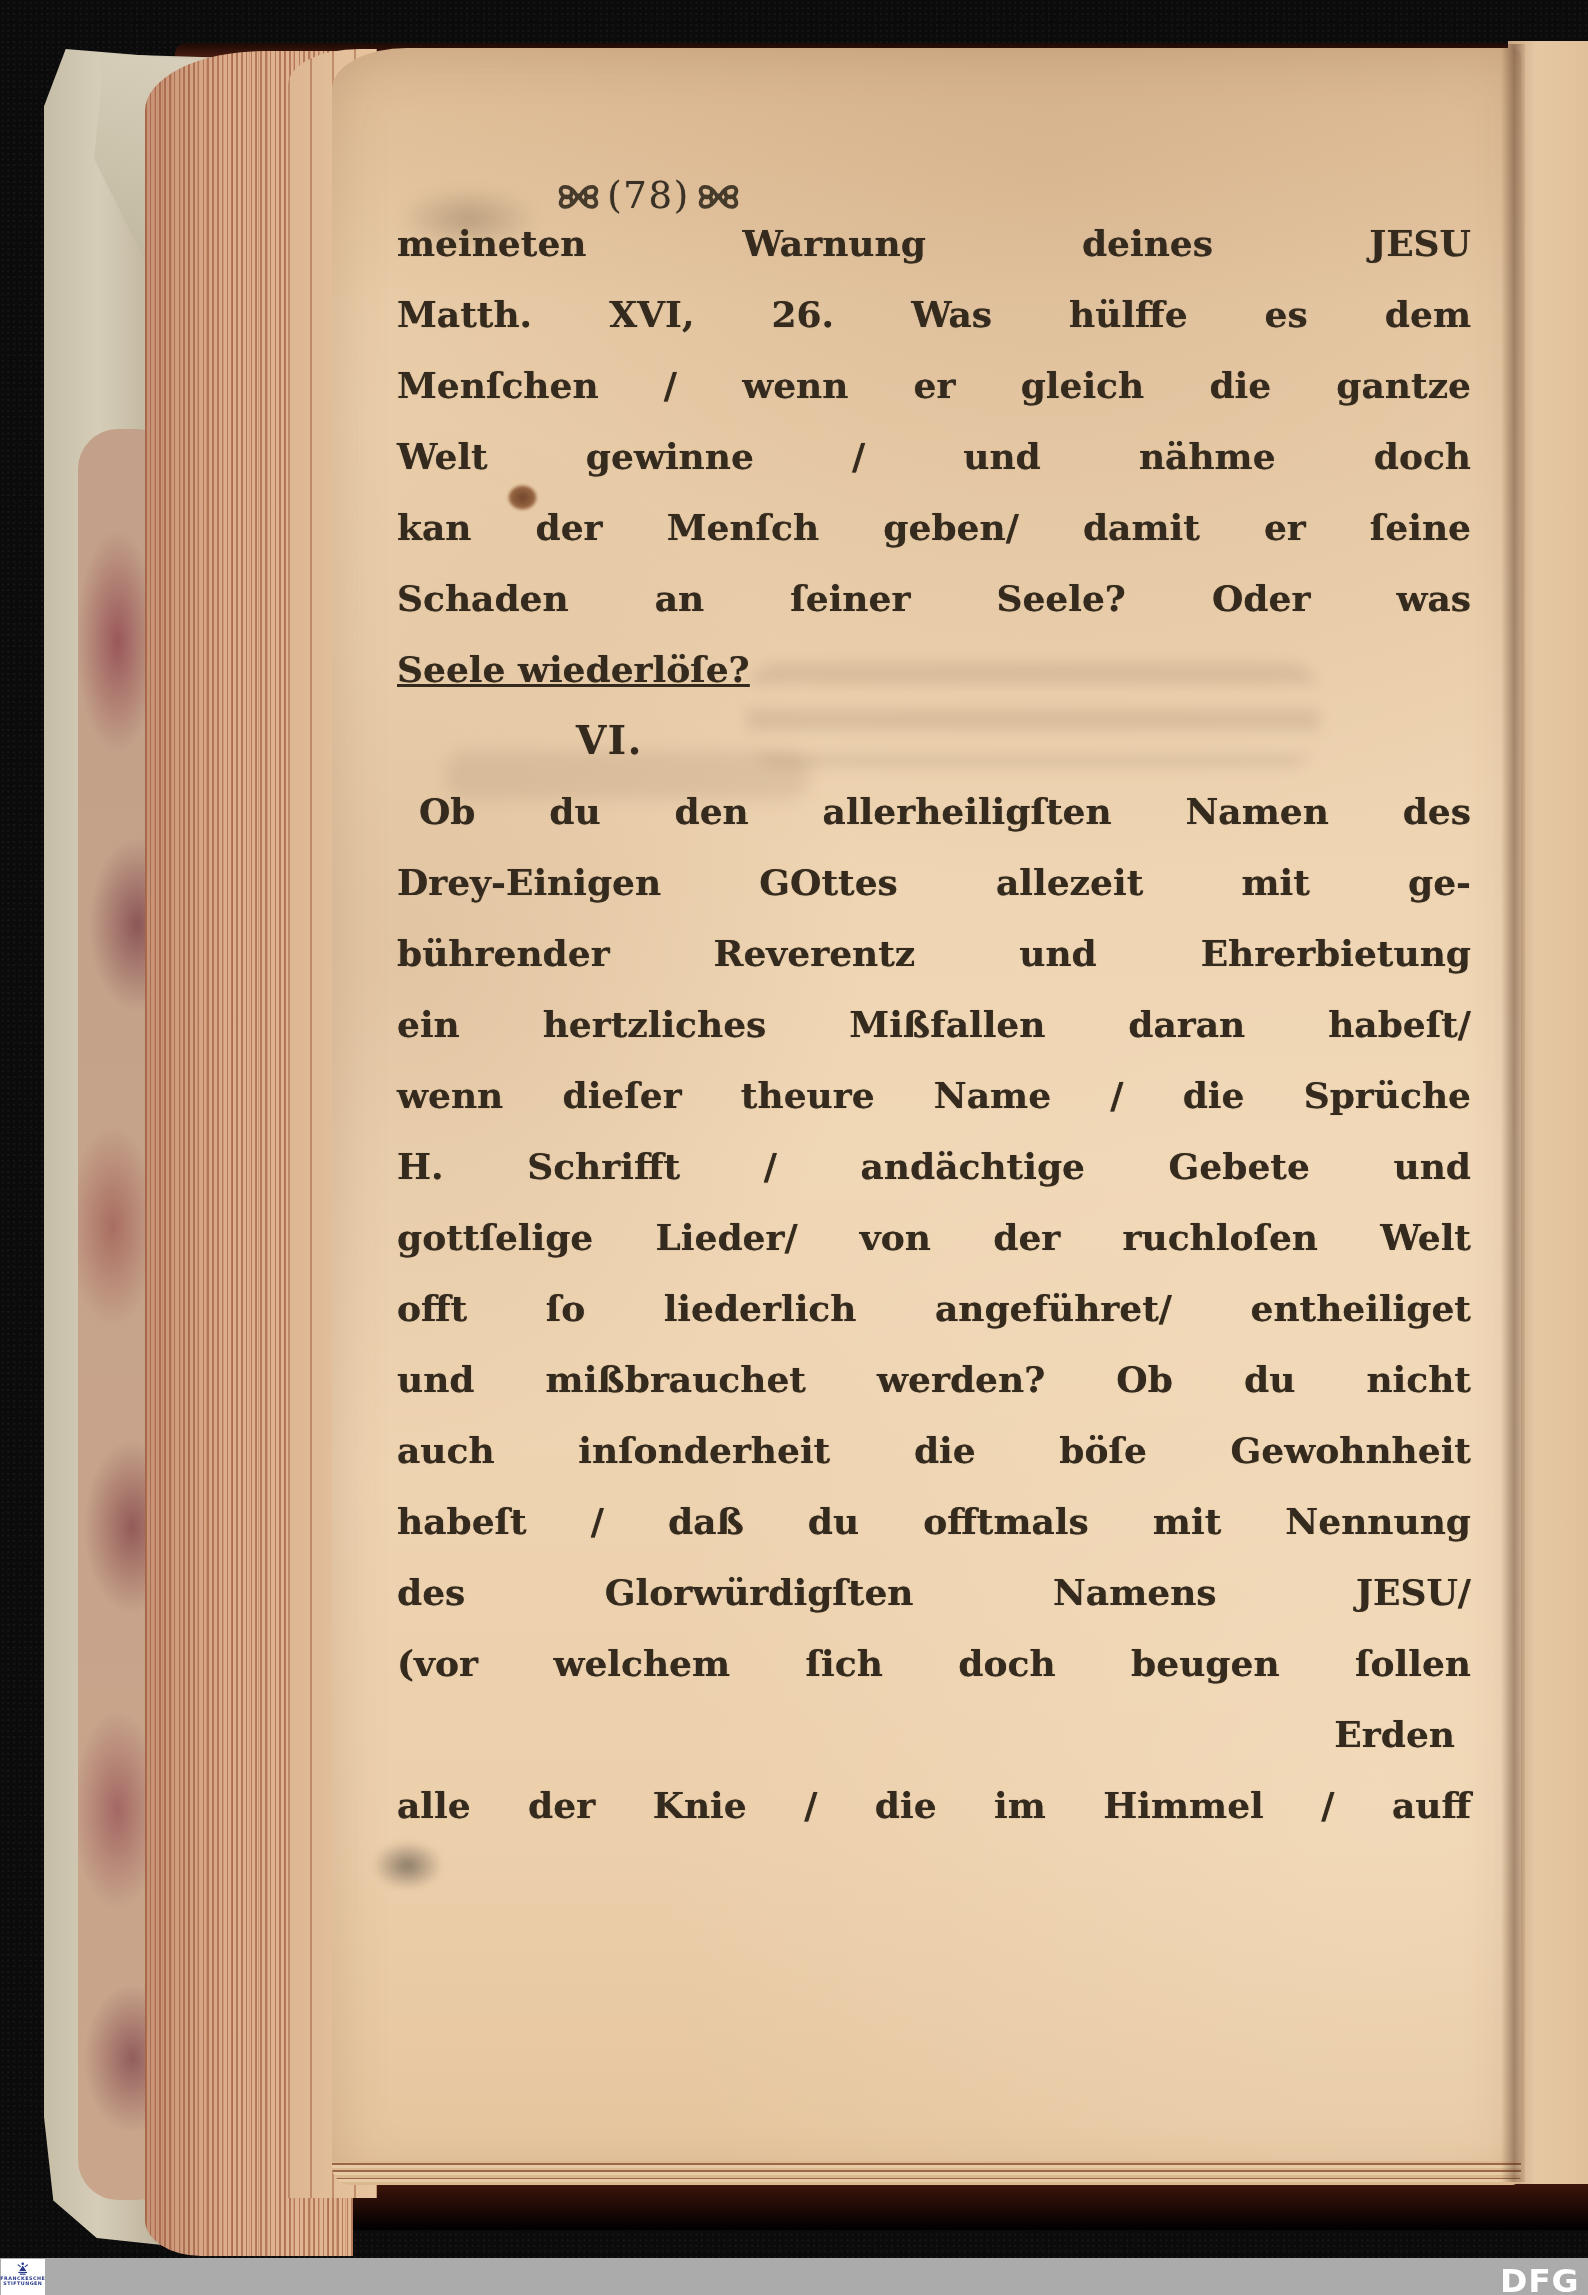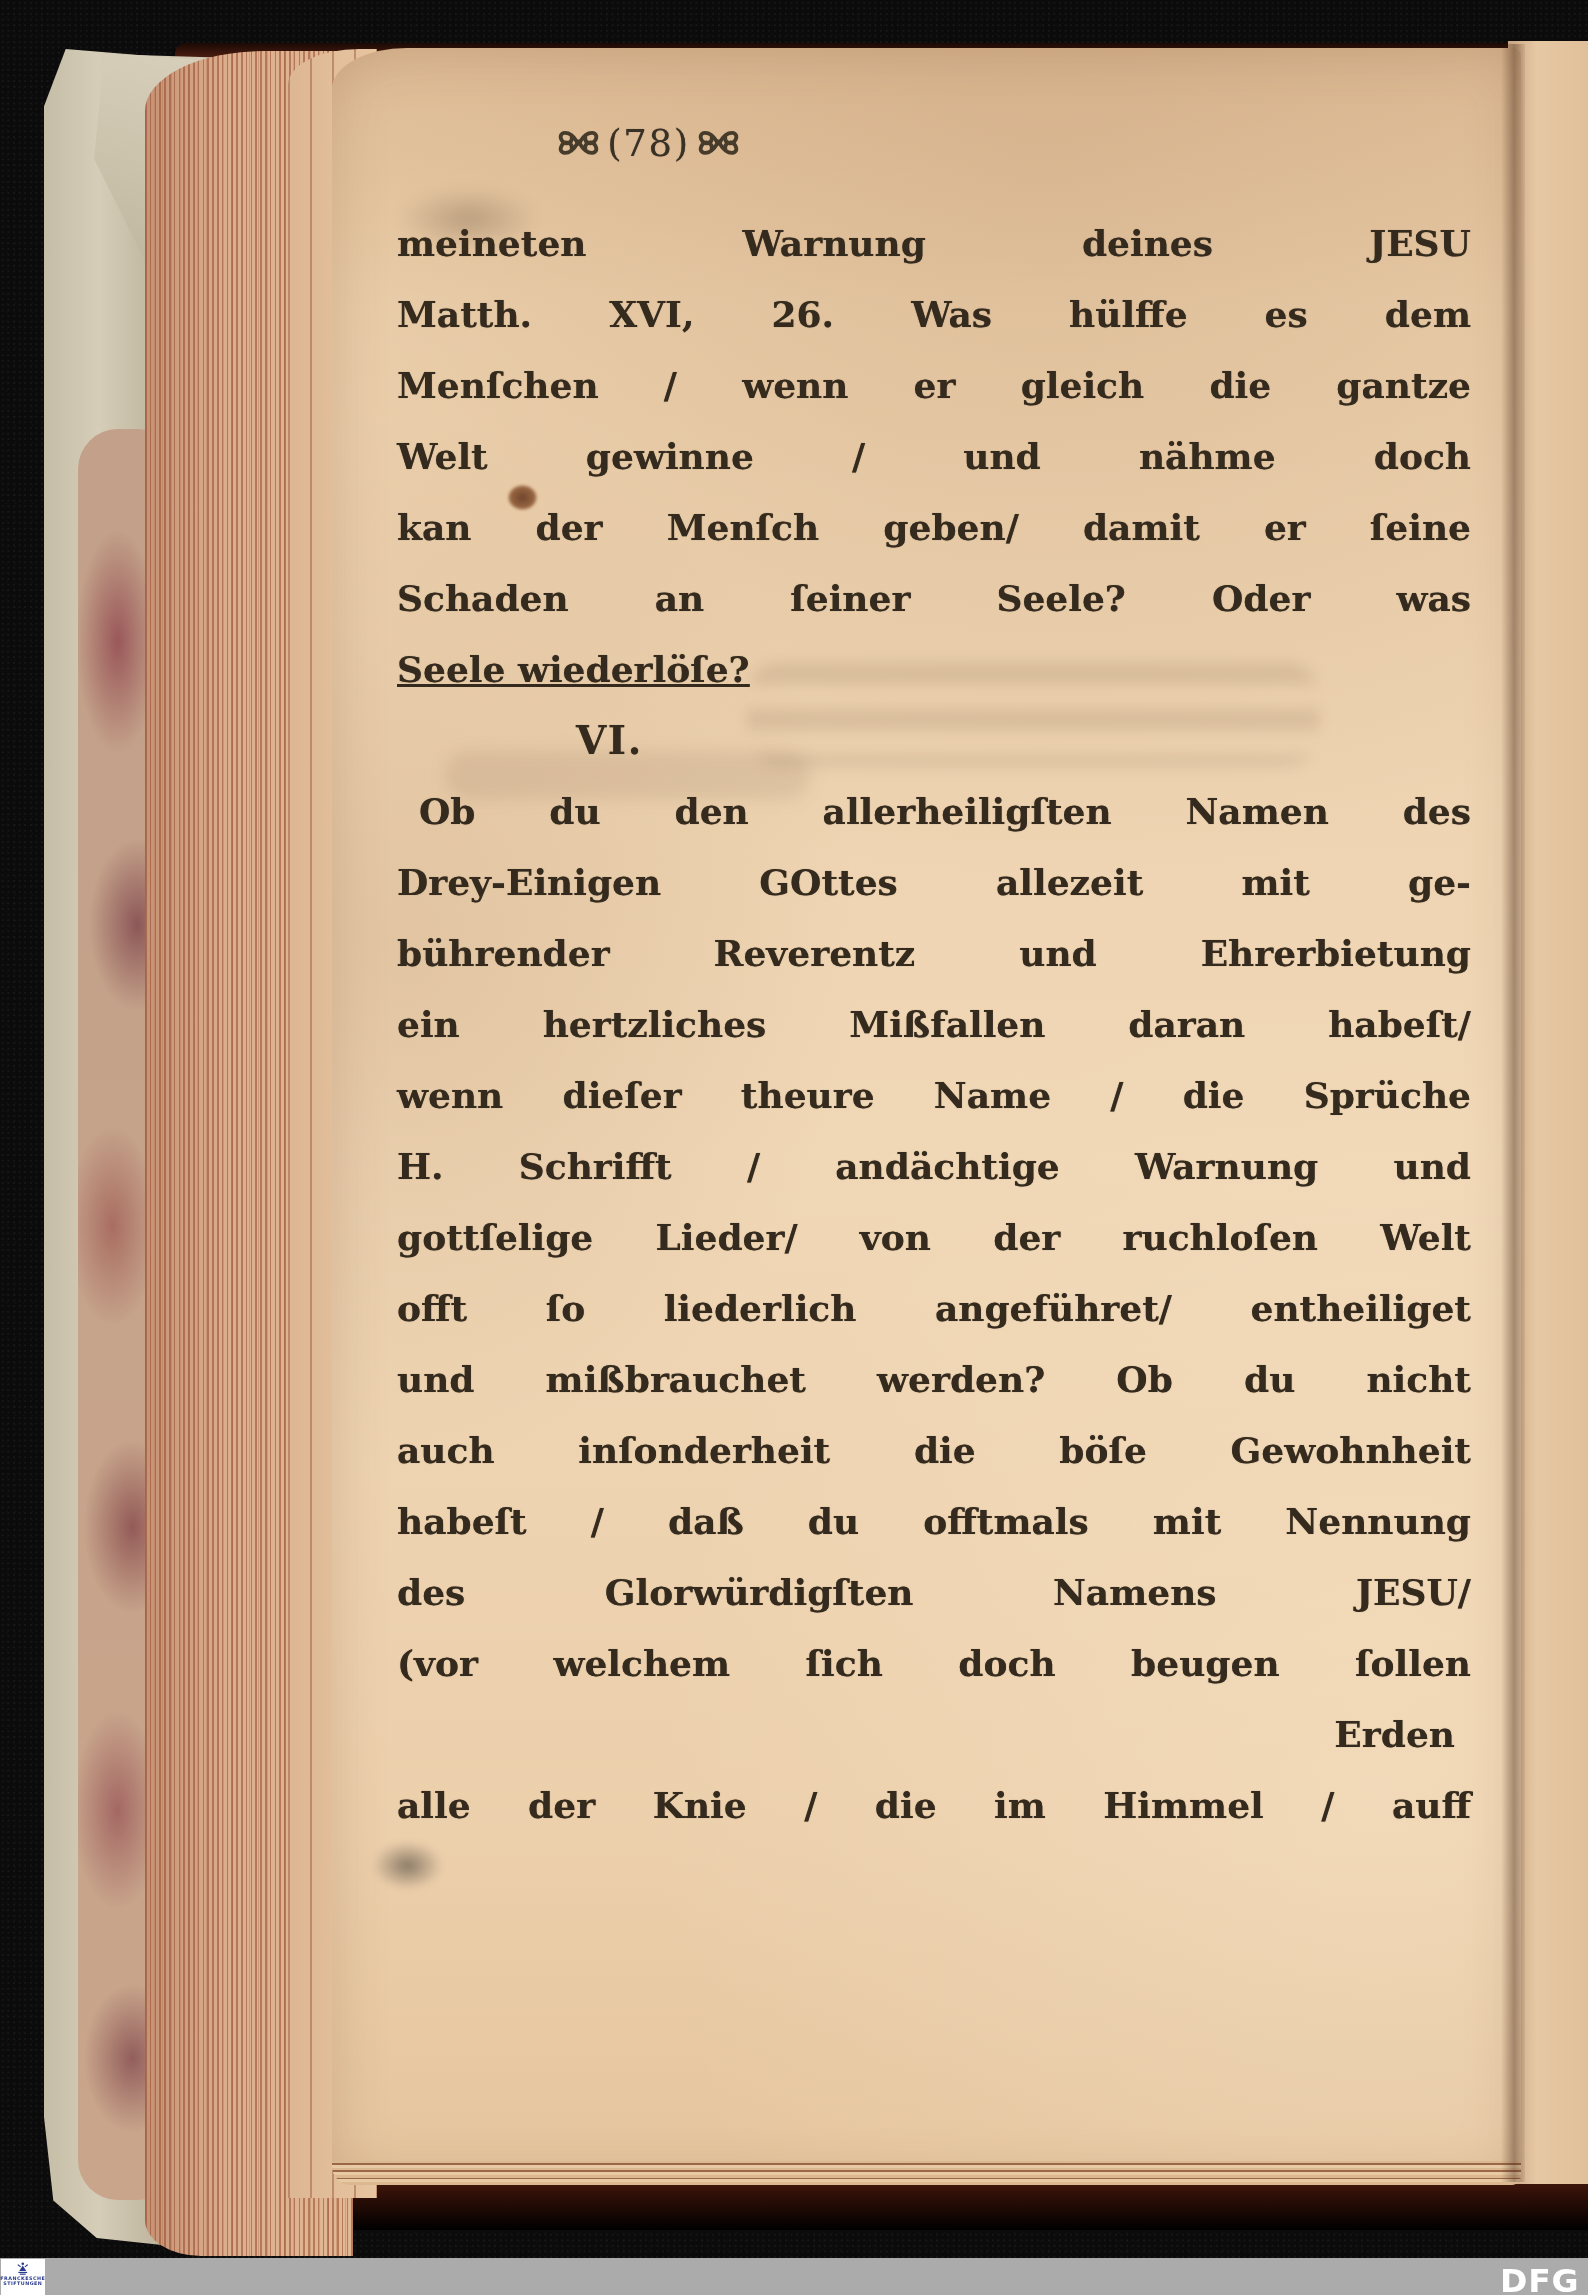--- a/index.html
+++ b/index.html
@@ -67,21 +67,21 @@
   .spot2{left:372px;top:1841px;width:71px;height:49px;z-index:10;border-radius:45%;
     background:radial-gradient(rgba(60,55,50,.55),transparent 70%);filter:blur(3.2px);}
   .spot3{left:397px;top:187px;width:143px;height:64px;z-index:10;border-radius:50%;
     background:radial-gradient(rgba(80,60,40,.28),transparent 70%);filter:blur(7.1px);}
   .ghost1{left:747px;top:663px;width:572px;height:103px;z-index:8;border-radius:32px;
     background:repeating-linear-gradient(180deg, rgba(125,95,70,.16) 0 20.7px, transparent 20.7px 46px);filter:blur(7.1px);}
   .ghost2{left:445px;top:751px;width:365px;height:48px;z-index:8;border-radius:24px;
     background:rgba(125,95,70,.13);filter:blur(8px);}
 
   
-  .header-row{left:554px;top:122px;width:189px;height:73px;z-index:9;display:flex;align-items:flex-start;justify-content:space-between;}
+  .header-row{left:554px;top:144px;width:189px;height:73px;z-index:9;display:flex;align-items:flex-end;justify-content:space-between;}
   .page-num{font-size:37px;color:#3a3126;letter-spacing:1.6px;text-shadow:0 0 0.8px rgba(50,40,25,.55);}
   .orn{width:49px;height:41px;}
   .textblock{left:397px;top:208px;width:1074px;z-index:9;color:#342a1d;font-size:36px;font-weight:bold;
     text-shadow:0 0 0.8px rgba(45,35,22,.6);}
   .line{height:71px;line-height:71px;text-align:justify;text-align-last:justify;white-space:nowrap;}
   .line.noju{text-align:right;text-align-last:left;text-decoration:underline;}
   .line.indent{text-indent:22px;}
   .line.head{text-align:center;text-align-last:left;padding-left:179px;font-size:39px;letter-spacing:1.6px;}
   .line.catch{text-align:right;text-align-last:right;padding-right:16px;}
 
@@ -145,21 +145,21 @@
     <div class="line">Welt gewinne / und nähme doch</div>
     <div class="line">kan der Menſch geben/ damit er ſeine</div>
     <div class="line">Schaden an ſeiner Seele? Oder was</div>
     <div class="line noju">Seele wiederlöſe?</div>
     <div class="line head">VI.</div>
     <div class="line indent">Ob du den allerheiligſten Namen des</div>
     <div class="line">Drey-Einigen GOttes allezeit mit ge-</div>
     <div class="line">bührender Reverentz und Ehrerbietung</div>
     <div class="line">ein hertzliches Mißfallen daran habeſt/</div>
     <div class="line">wenn dieſer theure Name / die Sprüche</div>
-    <div class="line">H. Schrifft / andächtige Warnung und</div>
+    <div class="line">H. Schrifft / andächtige Gebete und</div>
     <div class="line">gottſelige Lieder/ von der ruchloſen Welt</div>
     <div class="line">offt ſo liederlich angeführet/ entheiliget</div>
     <div class="line">und mißbrauchet werden? Ob du nicht</div>
     <div class="line">auch inſonderheit die böſe Gewohnheit</div>
     <div class="line">habeſt / daß du offtmals mit Nennung</div>
     <div class="line">des Glorwürdigſten Namens JESU/</div>
     <div class="line">(vor welchem ſich doch beugen ſollen</div>
     <div class="line catch">Erden</div>
     <div class="line">alle der Knie / die im Himmel / auff</div>
   </div>

